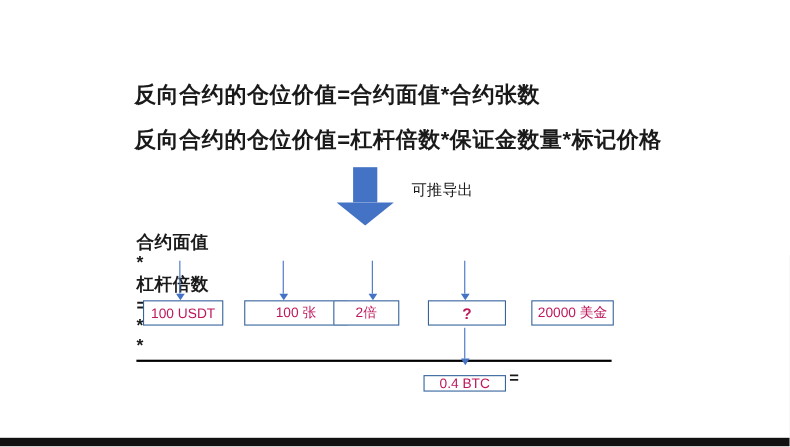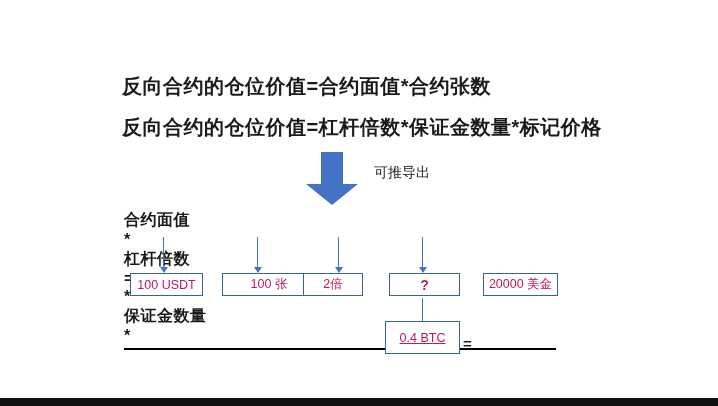--- a/index.html
+++ b/index.html
@@ -124,35 +124,34 @@
     <div class="big-arrow-head"></div>
   </div>
   <div class="derive-label">可推导出</div>
 
   <div class="formula-row">
     <span>合约面值</span>
     <span>*</span>
     <span>杠杆倍数</span>
     <span>=</span>
     <span>*</span>
-    <span>保证金数量</span>
     <span>*</span>
   </div>
 
   <div class="connector" style="left:163px; top:237px; height:30px;"></div>
   <div class="connector" style="left:257px; top:237px; height:30px;"></div>
   <div class="connector" style="left:338px; top:237px; height:30px;"></div>
   <div class="connector" style="left:422px; top:237px; height:30px;"></div>
 
   <div class="vbox" style="left:130px; top:273px; width:73px;">100 USDT</div>
   <div class="vbox" style="left:222px; top:273px; width:94px;">100 张</div>
   <div class="vbox" style="left:303px; top:273px; width:60px;">2倍</div>
   <div class="vbox bold" style="left:389px; top:273px; width:71px;">?</div>
   <div class="vbox" style="left:483px; top:273px; width:75px;">20000 美金</div>
 
   <div class="connector" style="left:422px; top:298px; height:28px;"></div>
 
-  <div class="vbox" style="left:385px; top:321px; width:75px; height:33px;text-decoration:underline;">0.4 BTC</div>
+  <div class="vbox" style="left:385px; top:341px; width:75px; height:15px;">0.4 BTC</div>
   <div class="equals-sign">=</div>
 
   <div class="footer-bar"></div>
 
 </div>
 
 </body></html>

